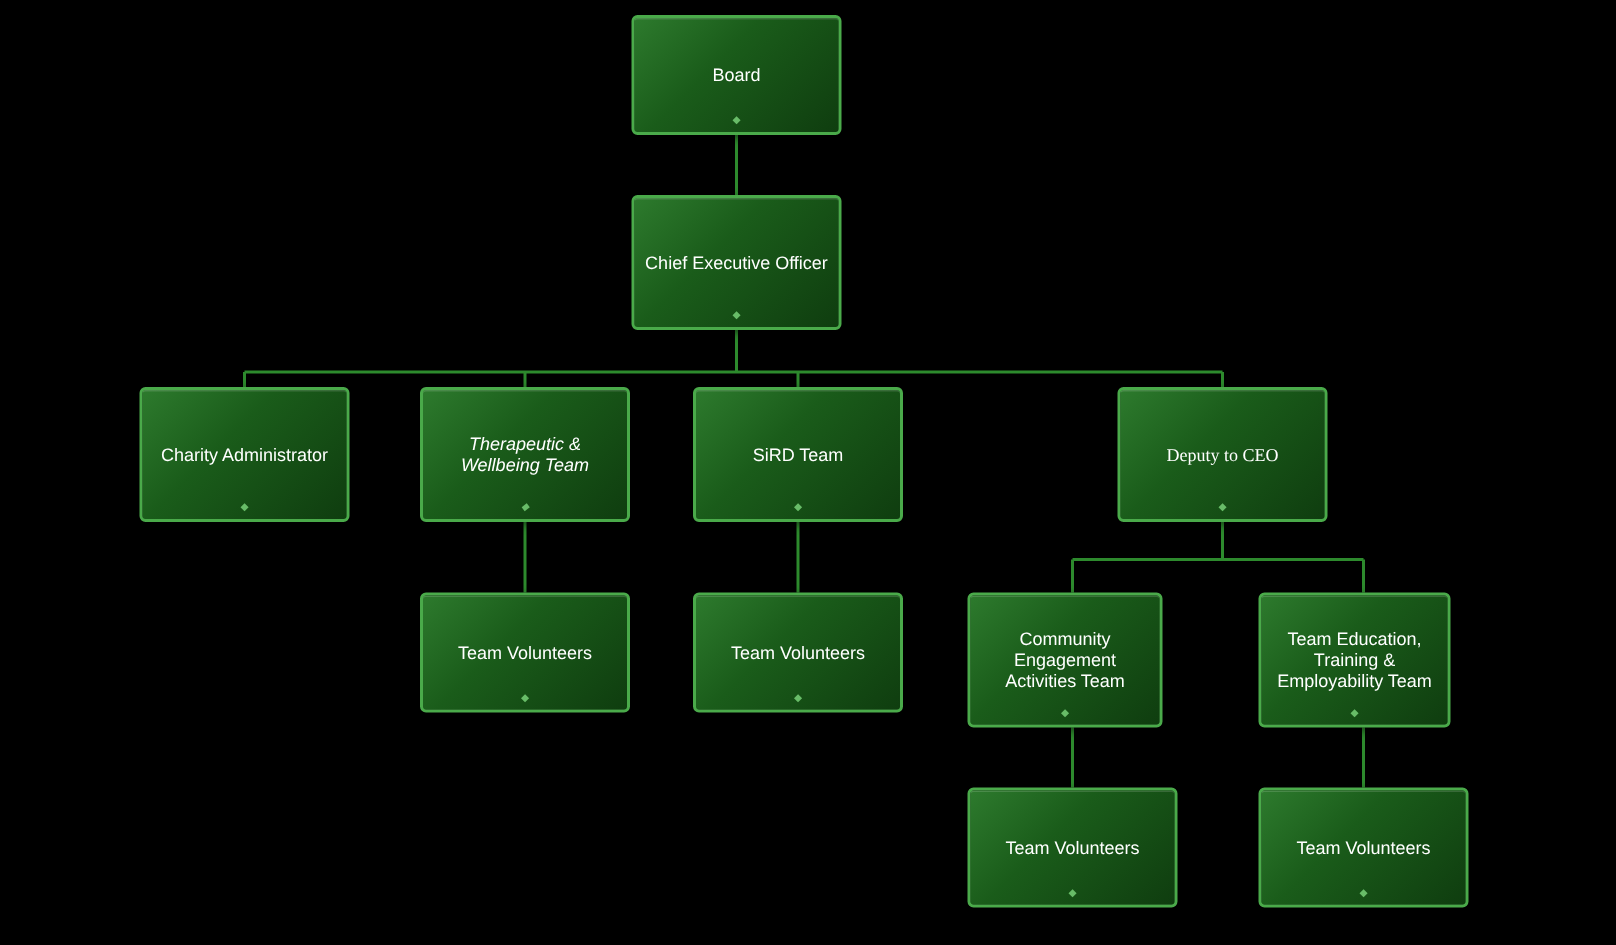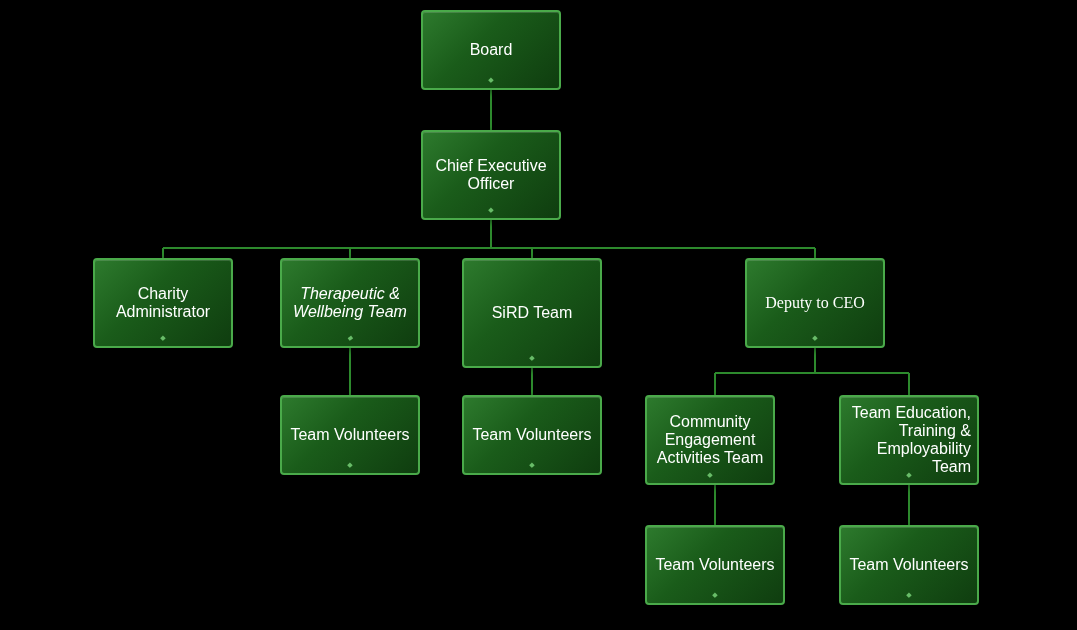--- a/index.html
+++ b/index.html
@@ -26,21 +26,21 @@
       height: 630px;
       pointer-events: none;
     }
 
     .node {
       position: absolute;
       background: linear-gradient(135deg, #2d7a2d 0%, #1a5c1a 40%, #0f3d0f 100%);
       border: 2px solid #4aaa4a;
       border-radius: 4px;
       color: #fff;
-      font-size: 16px;
+      font-size: 12px;
       text-align: center;
       display: flex;
       align-items: center;
       justify-content: center;
       padding: 8px 6px;
       box-shadow: 2px 2px 6px rgba(0,0,0,0.5), inset 0 1px 0 rgba(255,255,255,0.15);
       cursor: pointer;
     }
 
     .node::after {
@@ -65,42 +65,42 @@
     }
     #node-charity-admin {
       width: 140px; height: 90px;
       left: 93px; top: 258px;
     }
     #node-therapeutic {
       width: 140px; height: 90px;
       left: 280px; top: 258px; font-style: italic;
     }
     #node-sird {
-      width: 140px; height: 110px;
+      width: 140px; height: 90px;
       left: 462px; top: 258px;
     }
     #node-deputy-ceo {
       width: 140px; height: 90px;
       left: 745px; top: 258px; font-family: Liberation Serif, serif;
     }
     #node-therapeutic-volunteers {
       width: 140px; height: 80px;
       left: 280px; top: 395px;
     }
     #node-sird-volunteers {
       width: 140px; height: 80px;
       left: 462px; top: 395px;
     }
     #node-community-engagement {
       width: 130px; height: 90px;
       left: 645px; top: 395px;
     }
     #node-team-education {
-      width: 140px; height: 90px;
-      left: 839px; top: 395px; text-align: right;
+      width: 128px; height: 90px;
+      left: 839px; top: 395px;
     }
     #node-community-volunteers {
       width: 140px; height: 80px;
       left: 645px; top: 525px;
     }
     #node-education-volunteers {
       width: 140px; height: 80px;
       left: 839px; top: 525px;
     }
   </style>

